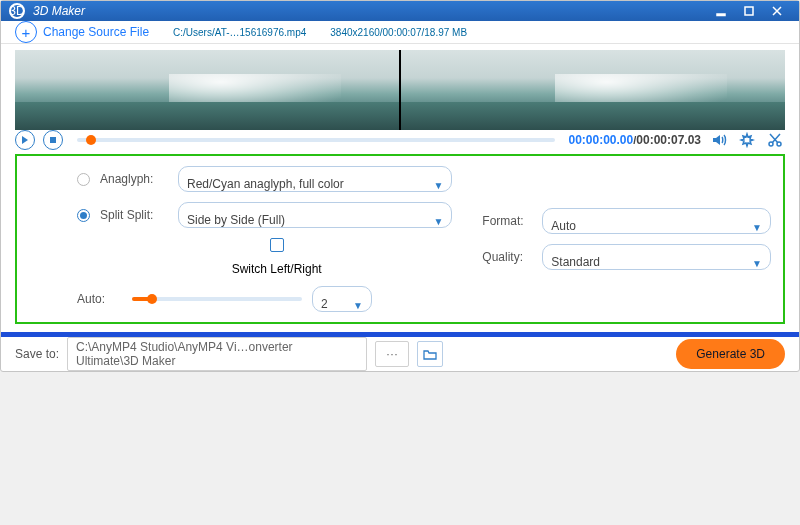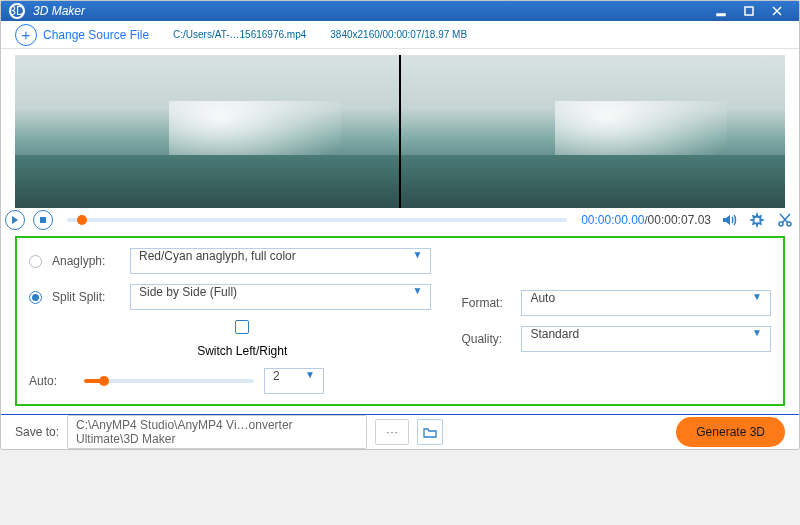--- a/index.html
+++ b/index.html
@@ -1,56 +1,56 @@
 <!DOCTYPE html>
 <html><head>
 <meta charset="utf-8">
 <style>
   * { margin:0; padding:0; box-sizing:border-box; font-family:"Segoe UI",Arial,sans-serif; font-size:12px; }
   body { background:#f0f0f0; width:800px; height:525px; overflow:hidden; }
-  .window { width:800px; height:450px; background:#fff; display:flex; flex-direction:column; border:1px solid #c5c5c5; border-radius:3px; }
+  .window { width:800px; height:372px; background:#fff; display:flex; flex-direction:column; border:1px solid #c5c5c5; border-radius:3px; }
   .titlebar { height:28px; background:linear-gradient(#2e77d0,#2160b3); color:#fff; display:flex; align-items:center; padding:0 8px; font-size:13px; }
   .titlebar .logo { width:16px; height:16px; border-radius:50%; border:2px solid #fff; margin-right:8px; display:flex; align-items:center; justify-content:center; font-size:9px; }
   .titlebar .title { flex:1;font-style:italic; }
   .titlebar .win-btn { width:28px; height:20px; display:flex; align-items:center; justify-content:center; cursor:pointer; }
   .win-btn svg { stroke:#fff; stroke-width:1.5; fill:none; }
   .toolbar { height:40px; display:flex; align-items:center; padding:0 14px; border-bottom:1px solid #e3e3e3; gap:24px; }
   .change-src { display:flex; align-items:center; color:#1e7bff; cursor:pointer; gap:6px; }
   .plus-circle { width:22px; height:22px; border:1.5px solid #1e7bff; border-radius:50%; display:flex; align-items:center; justify-content:center; color:#1e7bff; font-size:15px; line-height:1; }
   .file-info { color:#0369a1; font-size:10px; }
   .preview { height:220px; background:#000; margin:6px 14px 0 14px; display:flex; }
   .frame { flex:1; background:linear-gradient(180deg,#d8e2e2 0%,#c5d4d4 35%,#7faaa6 55%,#5d8987 70%,#3f6a69 85%,#2e4f4e 100%); position:relative; overflow:hidden; }
   .frame::before { content:""; position:absolute; left:40%; top:30%; width:45%; height:50%; background:radial-gradient(ellipse at 30% 20%,rgba(255,255,255,0.9),rgba(255,255,255,0.2) 60%,transparent 80%);} 
   .frame::after { content:""; position:absolute; bottom:0; left:0; right:0; height:35%; background:linear-gradient(180deg,#4a7b76,#2e4f4e);} 
   .frame + .frame { margin-left:2px; }
-  .player-bar { height:34px; display:flex; align-items:center; padding:0 4px; gap:8px; }
+  .player-bar { height:34px; display:flex; align-items:center; padding:0 14px; gap:8px;font-weight:bold; }
   .pbtn { width:20px; height:20px; border:1.5px solid #2f7ec8; border-radius:50%; display:flex; align-items:center; justify-content:center; cursor:pointer; }
   .pbtn svg { fill:#2f7ec8; }
   .timeline { flex:1; height:4px; background:#dbe8f5; border-radius:2px; position:relative; margin:0 6px; }
   .timeline .knob { position:absolute; left:3%; top:50%; width:10px; height:10px; background:#ff6a00; border-radius:50%; transform:translate(-50%,-50%);} 
   .timecounter { color:#444; font-size:11px; }
   .timecounter .cur { color:#1e7bff; }
   .iconbtn { width:20px; height:20px; display:flex; align-items:center; justify-content:center; cursor:pointer; color:#2f7ec8; }
   .settings { margin:4px 14px 8px 14px; border:2px solid #27c013; padding:10px 12px; display:flex; gap:30px; }
-  .left-col { flex:1.3; display:flex; flex-direction:column; gap:10px; }
+  .left-col { flex:1.3; display:flex; flex-direction:column; gap:10px;margin-left:48px; }
   .right-col { flex:1; display:flex; flex-direction:column; gap:10px;margin-top:42px; }
   .row { display:flex; align-items:center; gap:10px; }
   .radio { width:13px; height:13px; border:1.5px solid #2f7ec8; border-radius:50%; display:flex; align-items:center; justify-content:center; cursor:pointer; flex-shrink:0;}
   .radio.selected::after { content:""; width:7px; height:7px; background:#2f7ec8; border-radius:50%; }
   .radio.unselected { border-color:#b8b8b8; }
   .label { width:68px; color:#555; flex-shrink:0; }
   .label-r { width:50px; color:#555; flex-shrink:0; }
-  .select { flex:1; height:26px; border:1px solid #b8cee6; border-radius:0; display:flex; align-items:flex-start; padding:0 8px; cursor:pointer; position:relative; color:#444; background:#fff; }
+  .select { flex:1; height:26px; border:1px solid #b8cee6; border-radius:10px; display:flex; align-items:flex-end; padding:0 8px; cursor:pointer; position:relative; color:#444; background:#fff; }
   .select .arrow { margin-left:auto; color:#2f7ec8; font-size:10px; }
   .checkbox { width:14px; height:14px; border:1.5px solid #2f7ec8; border-radius:2px; cursor:pointer; flex-shrink:0; }
   .depth-slider { flex:1; height:4px; background:#dbe8f5; border-radius:2px; position:relative; max-width:170px; }
   .depth-slider .fill { position:absolute; left:0; top:0; bottom:0; width:12%; background:#ff6a00; border-radius:2px;}
   .depth-slider .knob { position:absolute; left:12%; top:50%; width:10px; height:10px; background:#ff6a00; border-radius:50%; transform:translate(-50%,-50%);} 
   .select.small { width:60px; flex:none; }
-  .footer { height:44px; border-top:1px solid #1d4ed8; display:flex; align-items:center; padding:0 14px; gap:8px; }
+  .footer { height:44px; border-top:5px solid #1d4ed8; display:flex; align-items:center; padding:0 14px; gap:8px; }
   .path-box { height:26px; border:1px solid #d0d0d0; border-radius:2px; padding:16px 8px; display:flex; align-items:center; color:#666; width:300px; }
   .more-btn { height:26px; width:34px; border:1px solid #d0d0d0; border-radius:2px; display:flex; align-items:center; justify-content:center; cursor:pointer; color:#666; }
   .folder-btn { height:26px; width:26px; display:flex; align-items:center; justify-content:center; cursor:pointer; color:#2f7ec8; border:1px solid #b8cee6; border-radius:2px; }
   .generate-btn { margin-left:auto; height:30px; padding:0 20px; background:#ff7a17; color:#0f172a; border-radius:16px; display:flex; align-items:center; cursor:pointer; font-size:13px; }
 </style>
 </head>
 <body>
 
 <div class="window">
 

